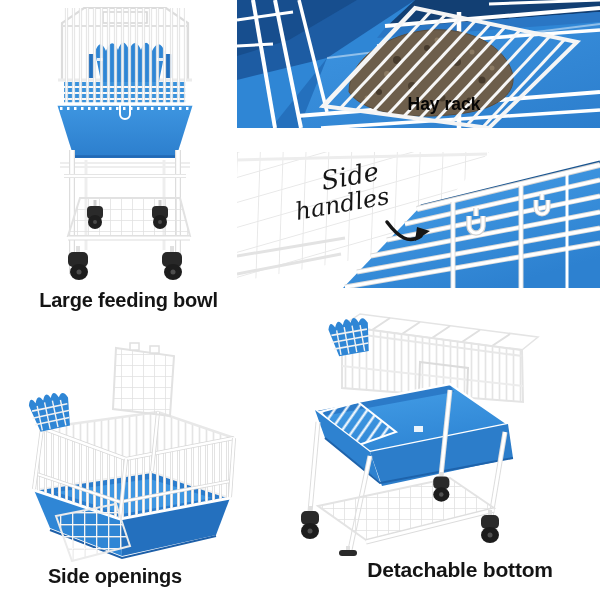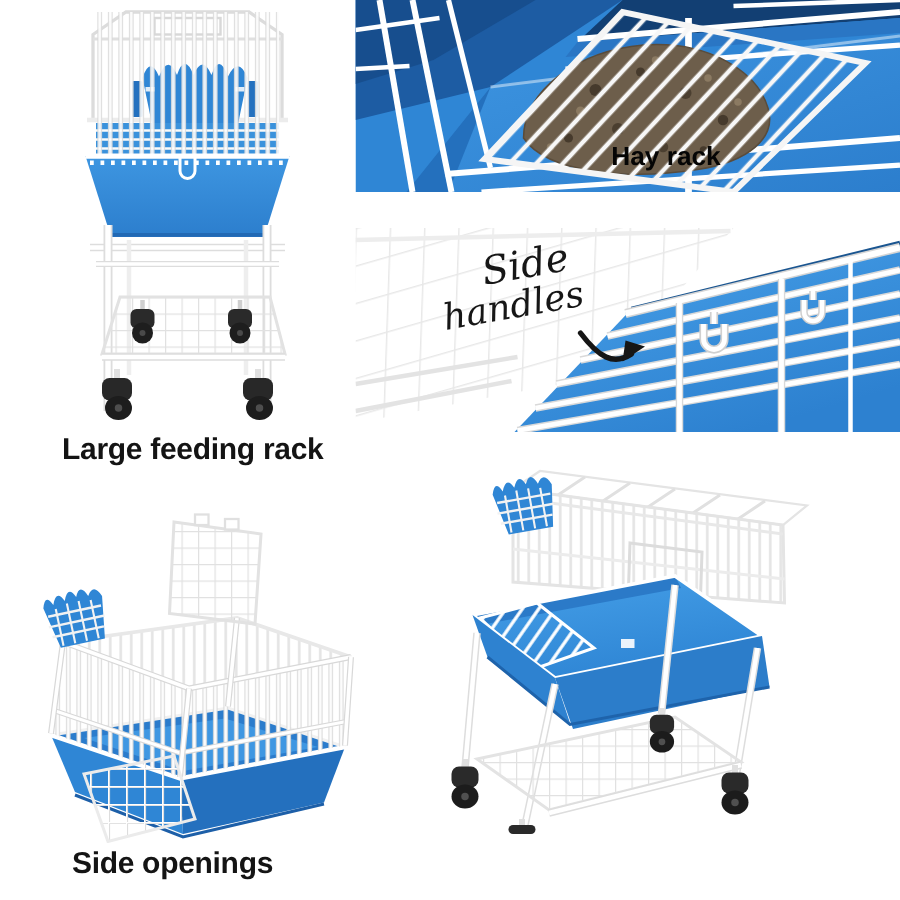--- a/index.html
+++ b/index.html
@@ -109,21 +109,21 @@
         <ellipse cx="79" cy="272" rx="9" ry="8" fill="#1d1d1d"></ellipse>
           <circle cx="79" cy="272" r="2.5" fill="#4e4e4e"></circle>
       </g>
       <g>
         <line x1="172" y1="246" x2="172" y2="254" stroke="#e0e0e0" stroke-width="4"></line>
         <rect x="162" y="252" width="20" height="15" rx="5" fill="#282828"></rect>
         <ellipse cx="173" cy="272" rx="9" ry="8" fill="#1d1d1d"></ellipse>
           <circle cx="173" cy="272" r="2.5" fill="#4e4e4e"></circle>
       </g>
     </svg>
-    <div class="caption" style="left:10px;top:288px;width:237px;">Large feeding rack</div>
+    <div class="caption" style="left:10px;top:288px;width:237px;">Large feeding bowl</div>
   </div>
 
   <div class="panel" style="left:237px;top:0;width:363px;height:128px;">
     <svg width="363" height="128" viewBox="0 0 363 128">
       <defs>
         <linearGradient id="gFloor" x1="0" y1="0" x2="1" y2="1">
           <stop offset="0" stop-color="#3e96e2"></stop>
             <stop offset="1" stop-color="#2c7ecd"></stop>
         </linearGradient>
         <pattern id="rackP" width="13" height="13" patternUnits="userSpaceOnUse" patternTransform="rotate(43)">
@@ -373,15 +373,16 @@
         <line x1="157" y1="180" x2="157" y2="187" stroke="#e0e0e0" stroke-width="4"></line>
         <rect x="148" y="185" width="18" height="14" rx="5" style="fill:var(--caster_black)"></rect>
         <ellipse cx="157" cy="205" rx="9" ry="8" fill="#1c1c1c"></ellipse>
           <circle cx="157" cy="205" r="2.5" fill="#505050"></circle>
       </g>
       <g>
         <line x1="48" y1="236" x2="48" y2="242" stroke="#e0e0e0" stroke-width="4"></line>
         <rect x="39" y="240" width="18" height="6" rx="3" style="fill:var(--caster_black)"></rect>
       </g>
     </svg>
+    <div class="caption" style="left:55px;top:248px;width:210px;font-size:21px;">Detachable bottom</div>
   </div>
 
 </div>
 
 </body></html>

